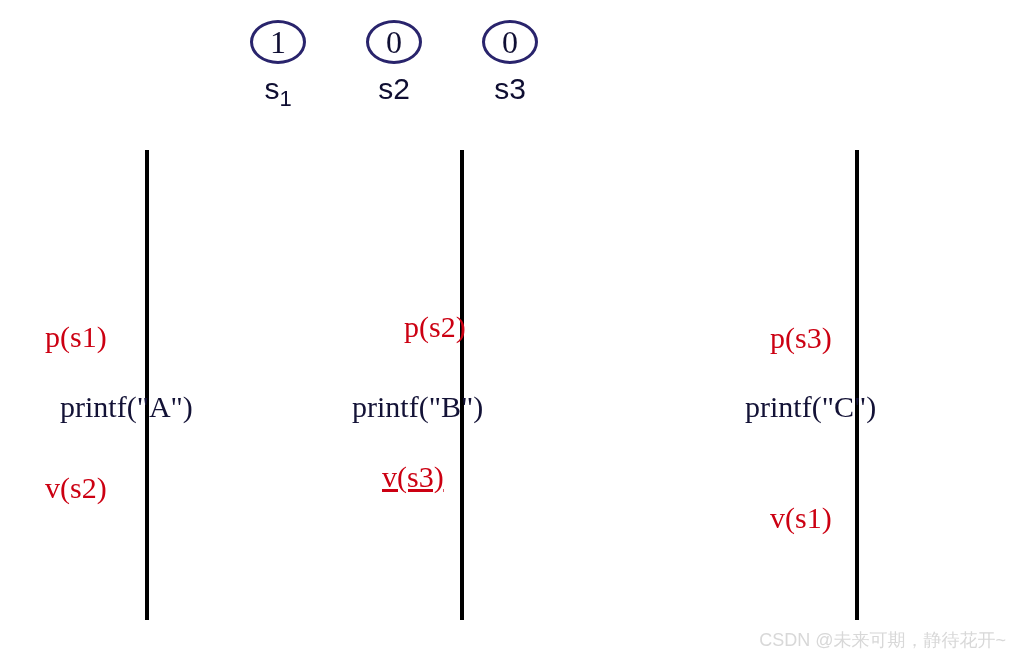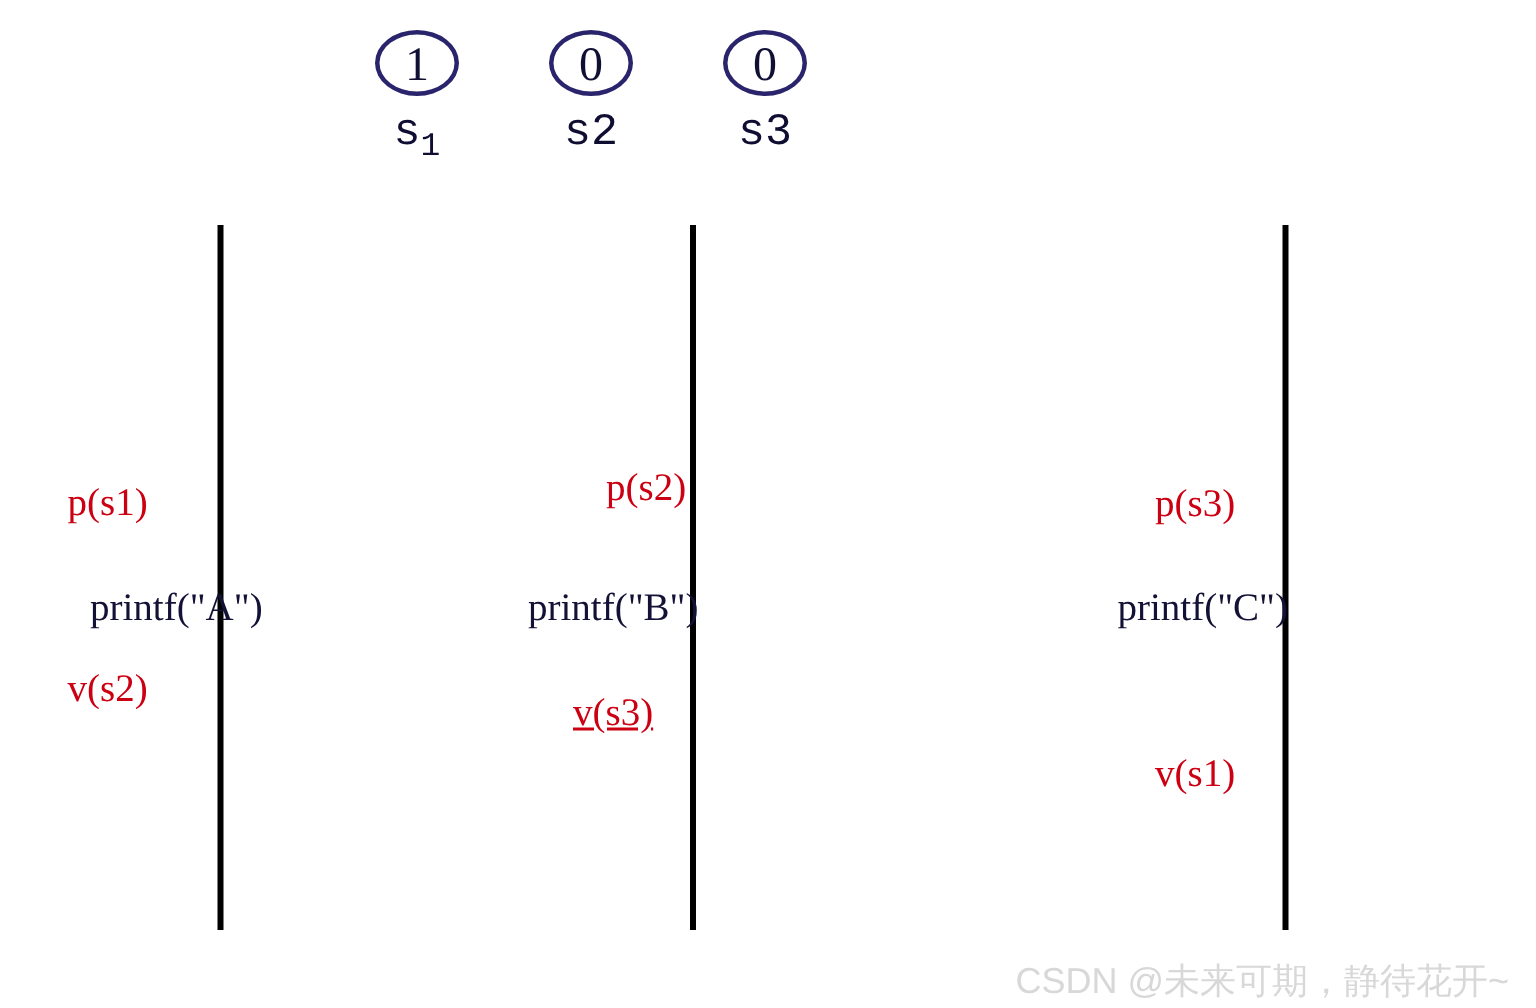--- a/index.html
+++ b/index.html
@@ -31,42 +31,42 @@
       display: flex;
       align-items: center;
       justify-content: center;
       font-size: 32px;
       color: #100f34;
       font-family: "Times New Roman", serif;
     }
     .sem-label {
       font-size: 30px;
       color: #0f0e32;
-      font-family: Liberation Mono, monospace;
+      font-family: Liberation Sans, sans-serif;
       text-align: center;
     }
     .sub { font-size: 22px; vertical-align: sub; }
     .vline {
       position: absolute;
       width: 4px;
       background: #000;
     }
     .process-text {
       position: absolute;
-      font-size: 26px;
+      font-size: 30px;
       white-space: nowrap;
     }
     .red { color: #cc0012; }
     .black { color: #131236; }
     .watermark {
       position: absolute;
-      bottom: 2px;
+      bottom: 20px;
       right: 18px;
       color: #d8d8d8;
-      font-size: 24px;
+      font-size: 18px;
       font-family: sans-serif;
     }
   </style>
 </head>
 <body>
 
 <div class="semaphore-row">
   <div class="semaphore">
     <div class="circle">
       <span>1</span>
@@ -88,21 +88,21 @@
     <div class="sem-label">s3</div>
   </div>
 </div>
 
 <div class="vline" style="left:145px; top:150px; height:470px;"></div>
 <div class="vline" style="left:460px; top:150px; height:470px;"></div>
 <div class="vline" style="left:855px; top:150px; height:470px;"></div>
 
 <div class="process-text red" style="left:45px;  top:320px;">p(s1)</div>
 <div class="process-text black" style="left:60px;  top:390px;">printf("A")</div>
-<div class="process-text red" style="left:45px;  top:444px;font-family:Liberation Serif, serif;">v(s2)</div>
+<div class="process-text red" style="left:45px;  top:471px;font-family:Liberation Serif, serif;">v(s2)</div>
 
 <div class="process-text red" style="left:404px; top:310px;">p(s2)</div>
 <div class="process-text black" style="left:352px; top:390px;">printf("B")</div>
 <div class="process-text red" style="left:382px; top:460px;text-decoration:underline;">v(s3)</div>
 
 <div class="process-text red" style="left:770px; top:321px;">p(s3)</div>
 <div class="process-text black" style="left:745px; top:390px;">printf("C")</div>
 <div class="process-text red" style="left:770px; top:460px;margin-top:41px;">v(s1)</div>
 
 <div class="watermark">CSDN @未来可期，静待花开~</div>

